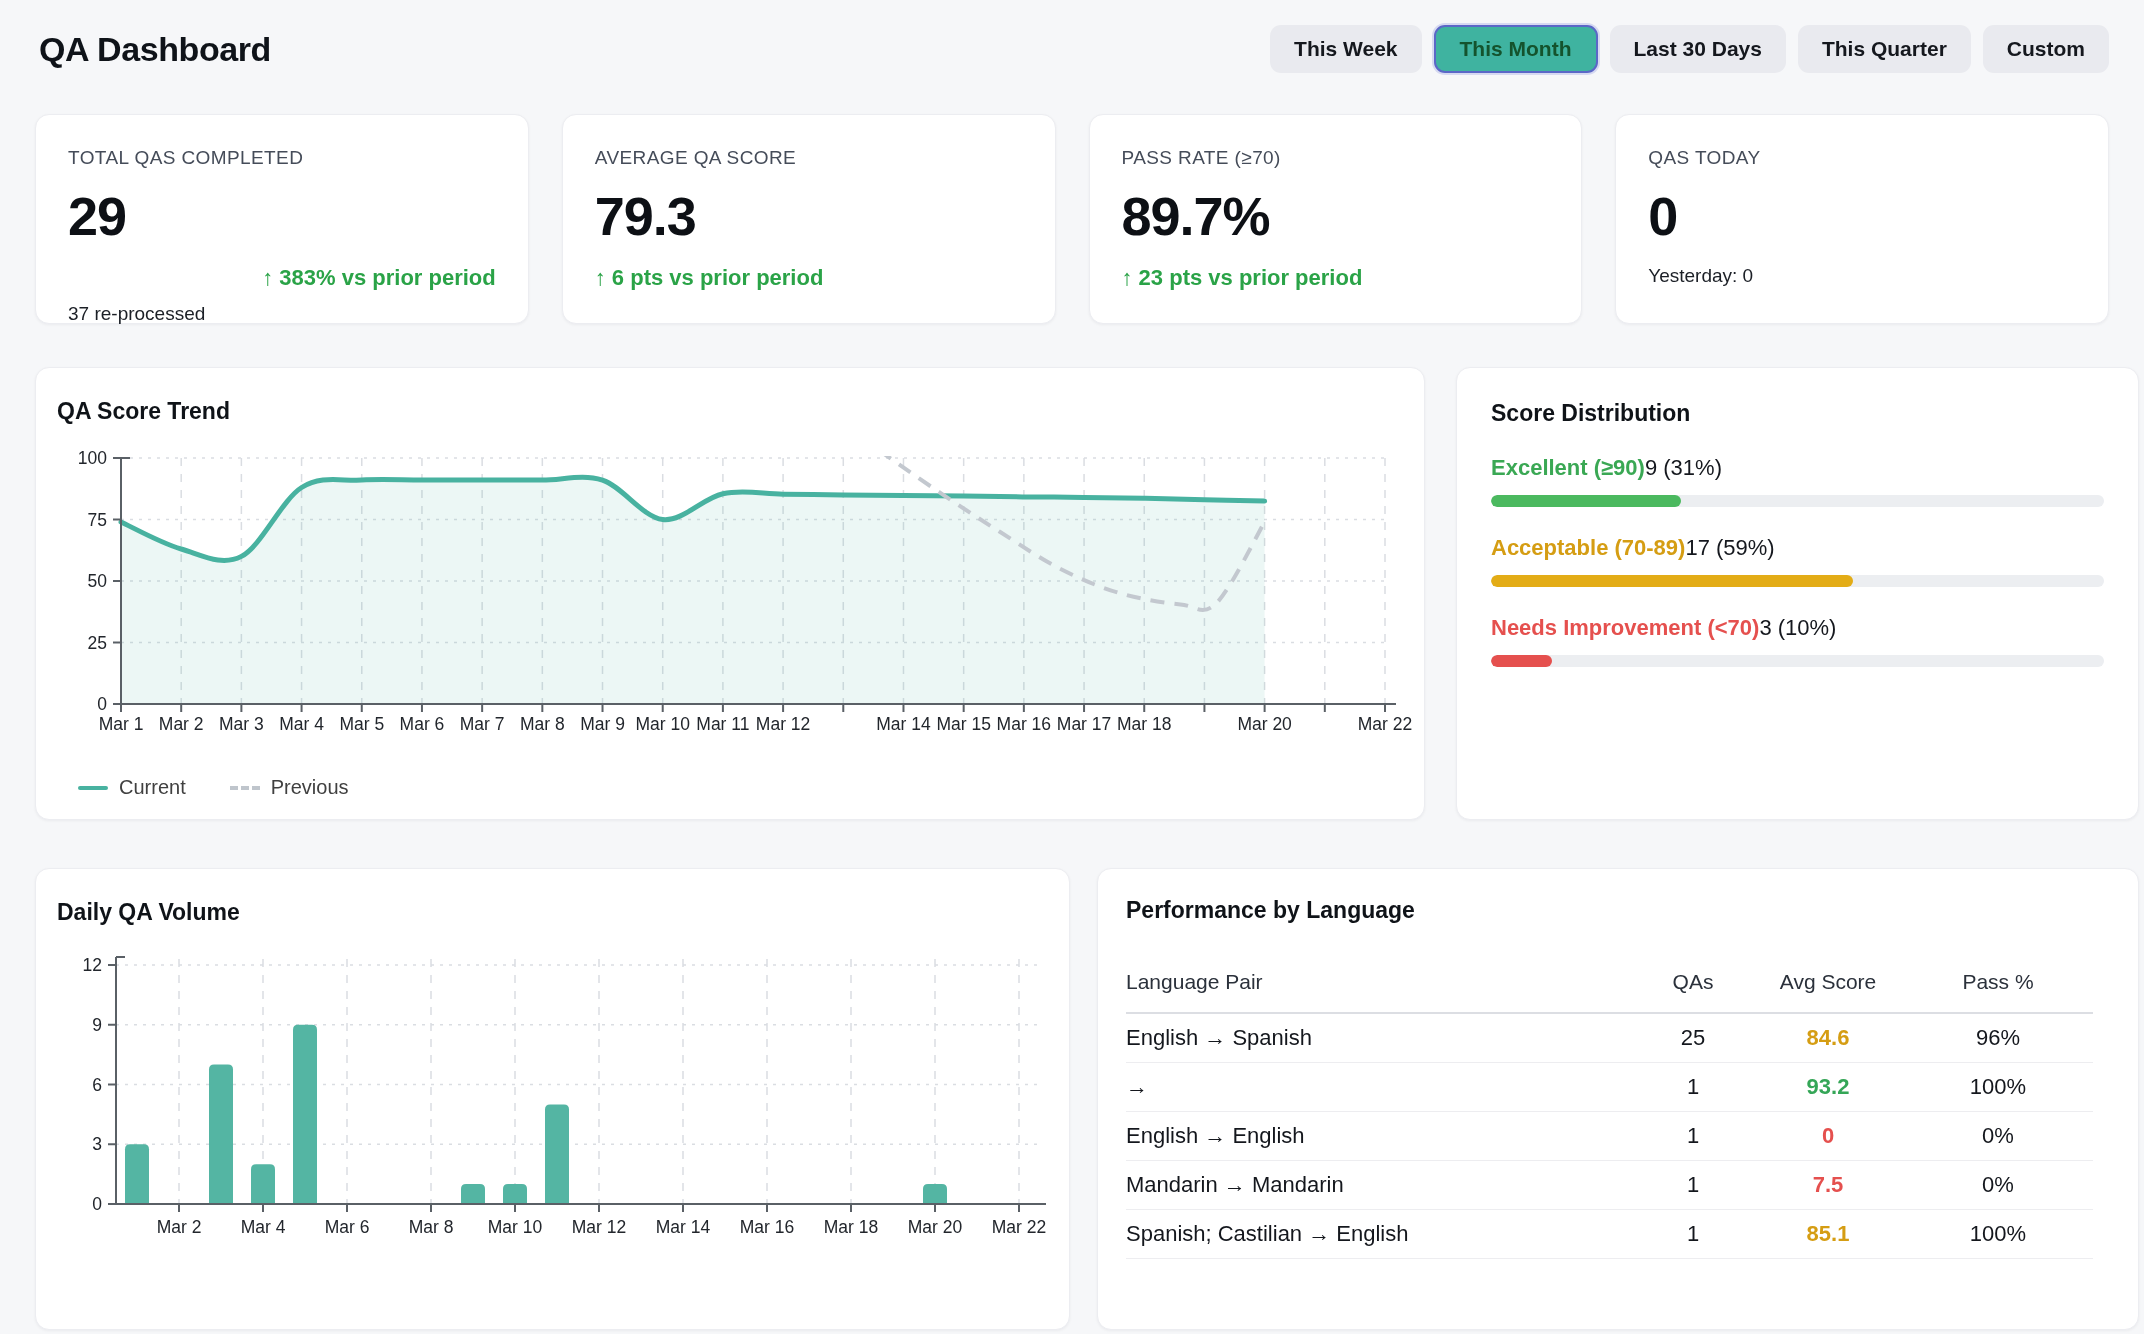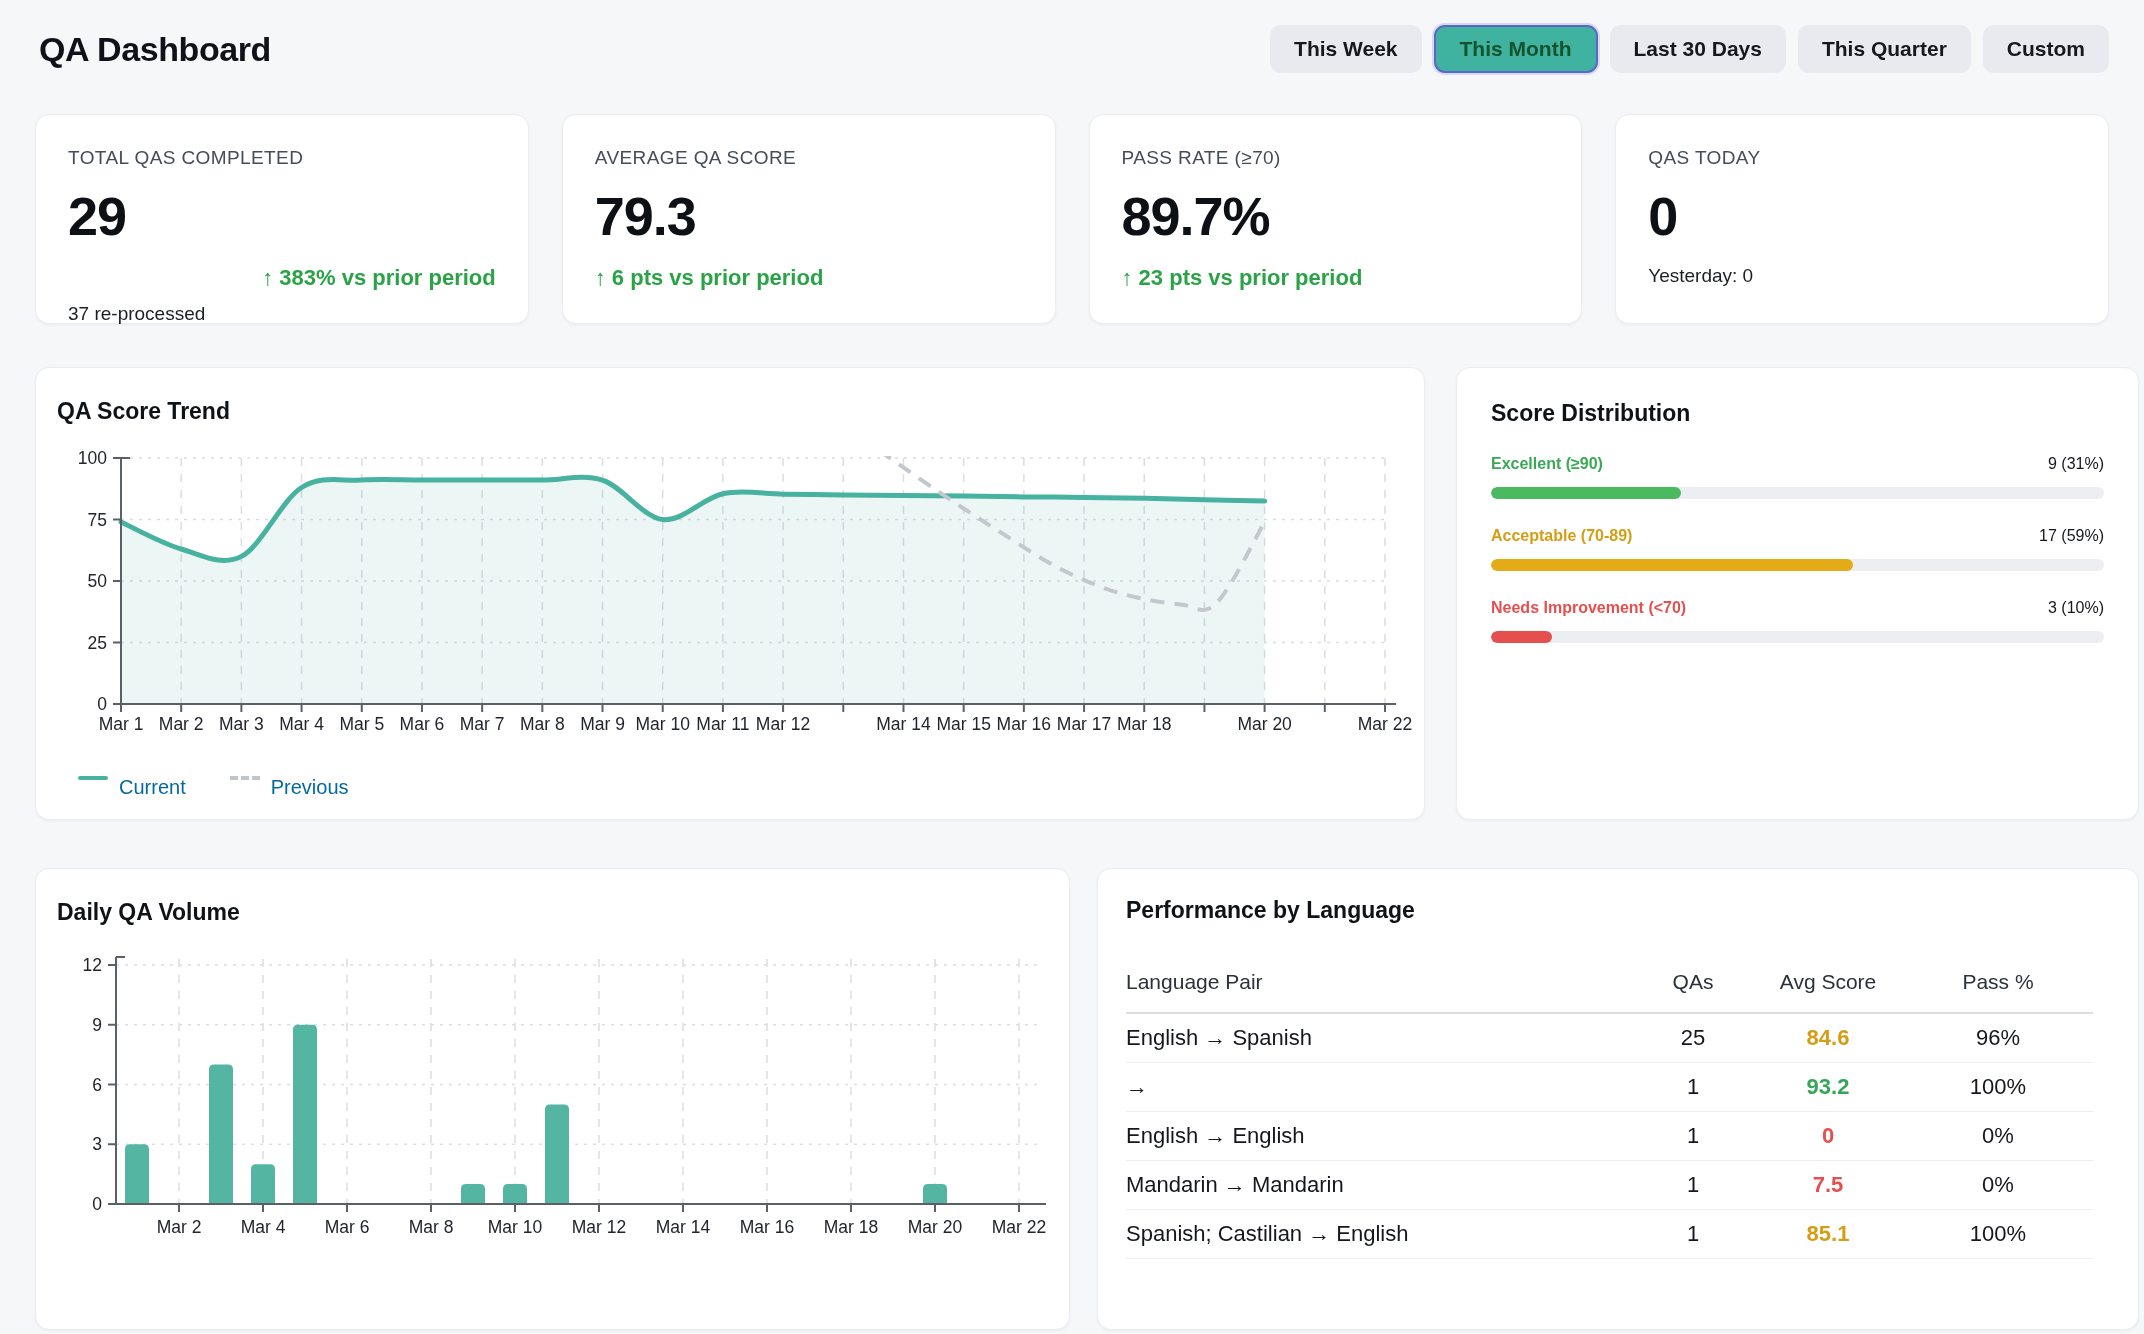--- a/index.html
+++ b/index.html
@@ -34,27 +34,27 @@
   .kpi-sub   { font-size:19px; color:#1b1f26; }
   .kpi > *:nth-child(3) { margin-top:18px; }
   .kpi > *:nth-child(4) { margin-top:12px; }
 
   .panel-title { margin:0; font-size:23px; font-weight:700; color:#0f1318; }
 
   .trend-card { position:absolute; left:35px; top:367px; width:1390px; height:453px; }
   .trend-card .panel-title { padding:30px 0 0 21px; }
   .trend-card svg { position:absolute; left:0; top:64px; }
   .legend { position:absolute; left:42px; bottom:20px; display:flex; gap:44px; align-items:center; }
-  .legend-item { display:flex; align-items:flex-start; gap:11px; font-size:20px; color:#0369a1; }
+  .legend-item { display:flex; align-items:center; gap:11px; font-size:20px; color:#404040; }
   .swatch-solid { width:30px; height:4px; border-radius:2px; }
   .swatch-dashed { width:30px; height:0; border-top:4px dashed #bfc5cc; }
 
   .dist-card { position:absolute; left:1456px; top:367px; width:683px; height:453px; padding:32px 34px; }
   .dist-row { margin-top:28px; }
-  .dist-head { display:flex; justify-content:space-between; align-items:baseline; font-size:16px; }
+  .dist-head { display:flex; justify-content:flex-start; align-items:baseline; font-size:22px; }
   .dist-label { font-weight:600; }
   .dist-value { color:#15181e; }
   .dist-track { margin-top:14px; height:12px; border-radius:7px; background:#eceef1; overflow:hidden; }
   .dist-fill { height:12px; border-radius:7px; }
 
   .vol-card { position:absolute; left:35px; top:868px; width:1035px; height:462px; }
   .vol-card .panel-title { padding:30px 0 0 21px; }
   .vol-card svg { position:absolute; left:0; top:64px; }
 
   .perf-card { position:absolute; left:1097px; top:868px; width:1042px; height:462px; padding:28px 45px 0 28px; }

